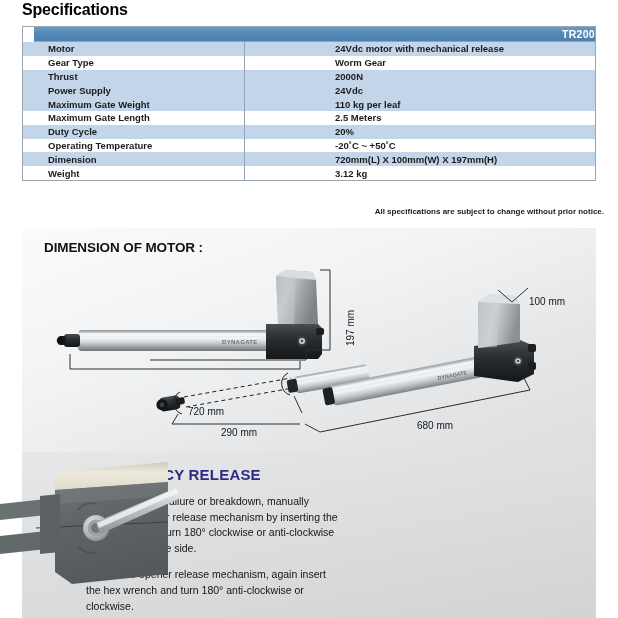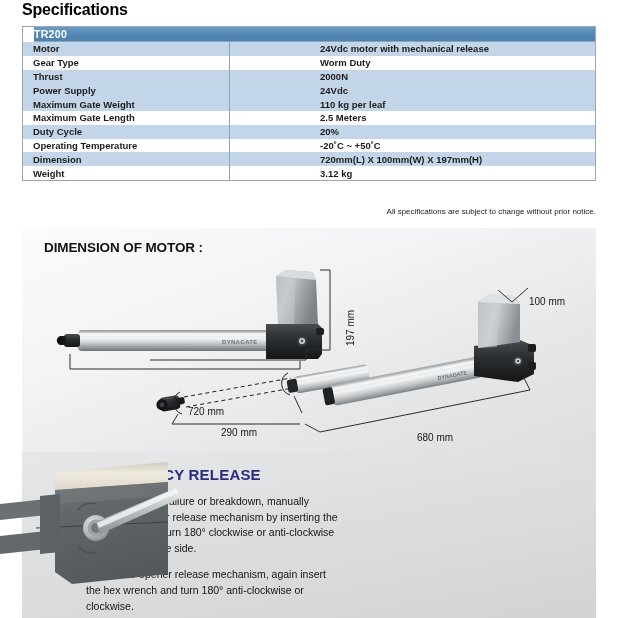--- a/index.html
+++ b/index.html
@@ -33,52 +33,52 @@
     top: 26px;
     width: 574px;
     border: 1px solid #9aa6b2;
     box-sizing: border-box;
   }
   .spec-header {
     background: linear-gradient(180deg, #6a9ac4 0%, #5187b4 55%, #4d81ae 100%);
     color: #ffffff;
     font-size: 10.5px;
     font-weight: bold;
-    text-align: left;
+    text-align: right;
     height: 14px;
     line-height: 14px;
     letter-spacing: 0.3px;
     border-bottom: 1px solid #8fa3b6;
     margin-left: 11px;
   }
   table.spec {
     width: 100%;
     border-collapse: collapse;
     table-layout: fixed;
   }
   table.spec td {
     font-size: 9.5px;
     font-weight: bold;
     color: #1b1b1b;
     height: 13.8px;
-    padding: 0 0 0 10px;
+    padding: 0 0 0 25px;
     white-space: nowrap;
     overflow: hidden;
   }
   table.spec td.k { width: 196px; border-right: 1px solid #8fa3b6; }
   table.spec td.v { padding-left: 90px; }
   table.spec tr.odd td  { background: #c3d5e8; }
   table.spec tr.even td { background: #ffffff; }
 
   .disclaimer {
     position: absolute;
-    right: 22px;
+    right: 14px;
     top: 207px;
     font-size: 8px;
-    font-weight: normal;
+    font-weight: bold;
     color: #1b1b1b;
   }
 
   
   .dim-section {
     position: absolute;
     left: 0px;
     top: 228px;
     width: 618px;
     height: 224px;
@@ -159,21 +159,21 @@
 <div class="spec-table-wrap">
   <div class="spec-header">TR200</div>
   <table class="spec">
     <tbody id="spec-body">
         <tr class="odd">
           <td class="k">Motor</td>
           <td class="v">24Vdc motor with mechanical release</td>
         </tr>
         <tr class="even">
           <td class="k">Gear Type</td>
-          <td class="v">Worm Duty</td>
+          <td class="v">Worm Gear</td>
         </tr>
         <tr class="odd">
           <td class="k">Thrust</td>
           <td class="v">2000N</td>
         </tr>
         <tr class="odd">
           <td class="k">Power Supply</td>
           <td class="v">24Vdc</td>
         </tr>
         <tr class="odd">
@@ -341,21 +341,21 @@
 
     <g stroke="#2b2e30" stroke-width="1" fill="none">
       <path d="M305 196 L320 204 L530 162"></path>
       <path d="M530 162 L524 150"></path>
     </g>
   </svg>
 
   <div class="dim-label" style="left:188px; top:178px;">720 mm</div>
   <div class="dim-label vert" style="left:345px; top:118px;">197 mm</div>
   <div class="dim-label" style="left:529px; top:38px;margin-top:30px;">100 mm</div>
-  <div class="dim-label" style="left:417px; top:204px;">680 mm</div>
+  <div class="dim-label" style="left:417px; top:192px;">680 mm</div>
   <div class="dim-label" style="left:221px; top:199px;">290 mm</div>
 </div>
 
 <div class="er-section">
   <div class="er-bg"></div>
   <div class="er-title">EMERGENCY RELEASE</div>
   <div class="er-body" id="er-body">
       <p>In case of power failure or breakdown, manually unlock the opener release mechanism by inserting the hex wrench and turn 180° clockwise or anti-clockwise as indicated at the side.</p>
       <p>To lock the opener release mechanism, again insert the hex wrench and turn 180° anti-clockwise or clockwise.</p>
     </div>

